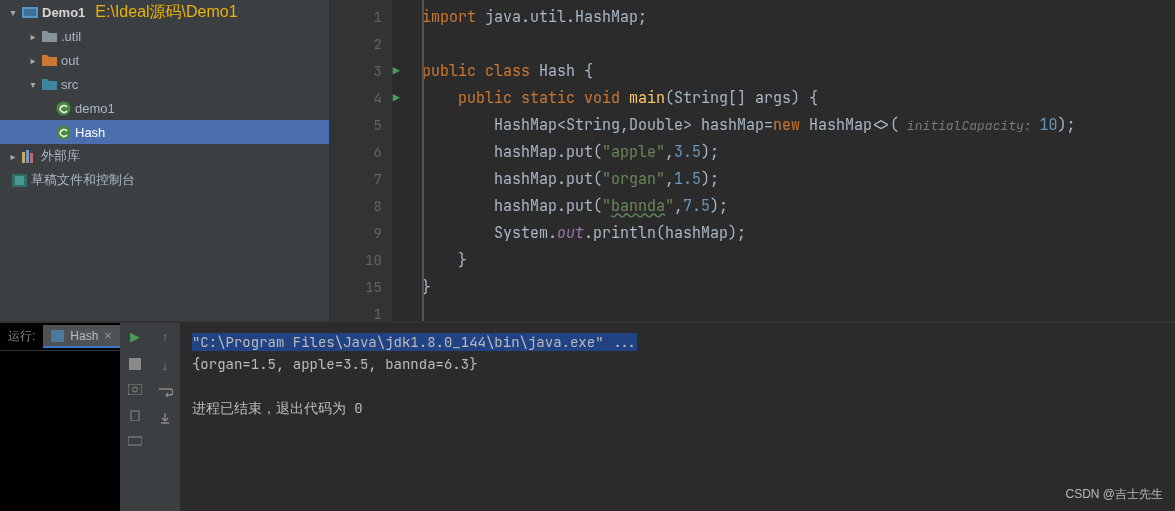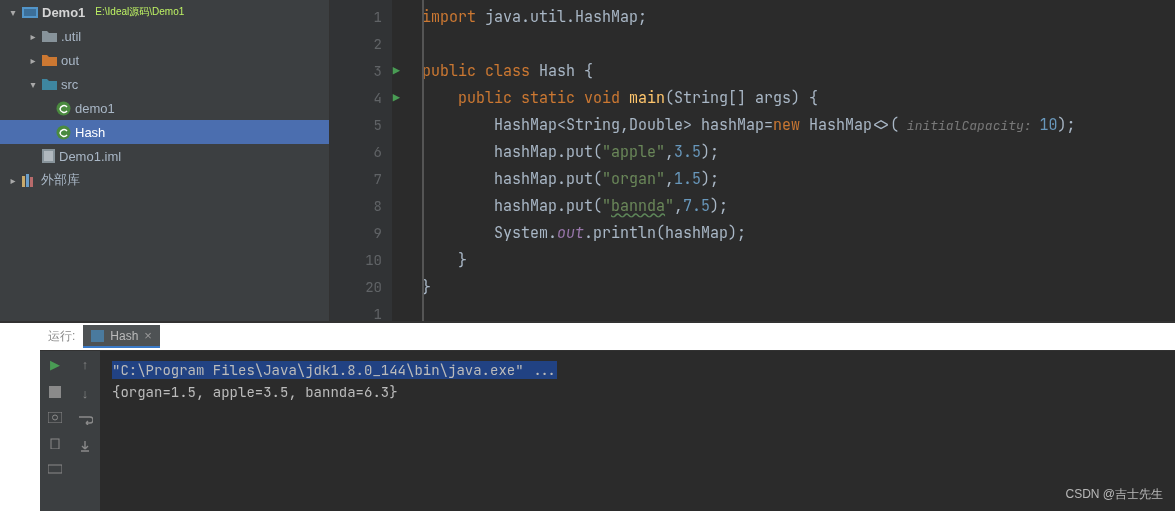--- a/index.html
+++ b/index.html
@@ -3,37 +3,37 @@
 <meta charset="utf-8">
 <style>
 * { margin:0; padding:0; box-sizing:border-box; }
 body { font-family:"Segoe UI",Arial,sans-serif; background:#2b2b2b; color:#a9b7c6; width:1175px; height:511px; overflow:hidden; font-size:13px; }
 .main { display:flex; height:321px; }
 .sidebar { width:330px; background:#3c3f41; border-right:1px solid #323232; overflow:hidden; }
 .tree-row { display:flex; align-items:center; height:24px; padding-left:8px; gap:4px; cursor:pointer; }
 .tree-row.sel { background:#4b6eaf; color:#fff; }
 .tree-row .ind { display:inline-block; }
 .proj-name { color:#d5d5d5; font-weight:bold; }
-.proj-path { color:#bef264; margin-left:6px; font-size:10px; }
+.proj-path { color:#eab308; margin-left:6px; font-size:16px; }
 .chev { width:10px; text-align:center; color:#a9a9a9; font-size:10px; }
 .editor { flex:1; display:flex; background:#2b2b2b; position:relative; }
 .gutter { width:62px; text-align:right; padding-right:10px; color:#606366; background:#313335; font-family:"JetBrains Mono",Consolas,monospace; font-size:14px; line-height:27px; padding-top:4px; }
 .gut-line { position:relative; }
 .run-mark { position:absolute; right:-18px; top:0; color:#499c54; font-size:12px; }
 .code { flex:1; font-family:"JetBrains Mono",Consolas,monospace; font-size:15px; line-height:27px; padding:4px 0 0 30px; white-space:pre; }
 .code-border { position:absolute; left:92px; top:0; bottom:0; width:2px; background:#555555; }
 .kw { color:#cc7832; }
 .str { color:#6a8759; }
 .num { color:#6897bb; }
 .fn { color:#ffc66d; }
 .hint { color:#787878; font-style:italic; font-size:13px; }
 .field { color:#9876aa; font-style:italic; }
 .plain { color:#a9b7c6; }
 .typo { text-decoration:underline wavy #5e8759; }
-.console-wrap { border-top:2px solid #323232; background:#ffffff; height:190px; display:flex; flex-direction:column;padding-left:40px; }
+.console-wrap { border-top:2px solid #323232; background:#000000; height:190px; display:flex; flex-direction:row; }
 .console-tabs { height:28px; display:flex; align-items:center; padding-left:8px; gap:8px; border-bottom:1px solid #323232; }
 .run-label { color:#888; font-size:12px; }
 .tab { display:flex; align-items:center; gap:6px; padding:3px 8px; background:#4e5254; color:#bbb; border-bottom:2px solid #3a7ac8; font-size:12px; }
 .tab .close { color:#999; font-size:13px; cursor:pointer; }
 .console-body { flex:1; display:flex; }
 .tool-col { width:30px; background:#3c3f41; display:flex; flex-direction:column; align-items:center; padding-top:6px; gap:14px; color:#8a8a8a; }
 .tool-col .play { color:#499c54; }
 .tool-col2 { width:30px; background:#3c3f41; display:flex; flex-direction:column; align-items:center; padding-top:6px; gap:14px; color:#8a8a8a; }
 .console-out { flex:1; background:#2b2b2b; font-family:"JetBrains Mono",Consolas,monospace; font-size:14px; padding:8px 12px; line-height:22px; color:#bbb; }
 .cmd-hilite { background:#214283; color:#bbb; }
@@ -101,55 +101,55 @@
         <span class="ind" style="width:44px"></span>
         <span class="icon">
           <svg width="15" height="15">
             <circle cx="7.5" cy="7.5" r="7" fill="#4a8a3f"></circle>
             <path d="M4 8a4 4 0 0 1 7-2M4 8a4 4 0 0 0 7 2" stroke="#fff" fill="none" stroke-width="1.5"></path>
           </svg>
         </span>
         <span>Hash</span>
       </div>
     <div class="tree-row">
-        <span class="ind" style="width:30px"></span>
-        <span class="icon">
-          <svg width="13" height="14">
-            <rect width="13" height="14" fill="#87939a"></rect>
-            <rect x="2" y="2" width="9" height="10" fill="#b0b8be"></rect>
-          </svg>
-        </span>
-        <span>Demo1.iml</span>
-      </div>
-    <div class="tree-row">
         <span class="chev">▸</span>
         <span class="icon">
           <svg width="15" height="13">
             <rect x="0" y="2" width="3" height="11" fill="#c9a96b"></rect>
             <rect x="4" y="0" width="3" height="13" fill="#6b9ec9"></rect>
             <rect x="8" y="3" width="3" height="10" fill="#b86b6b"></rect>
           </svg>
         </span>
         <span>外部库</span>
+      </div>
+    <div class="tree-row">
+        <span class="ind" style="width:0"></span>
+        <span class="icon">
+          <svg width="15" height="13">
+            <rect width="15" height="13" fill="#2d6e67"></rect>
+            <rect x="3" y="2" width="9" height="9" fill="#4a9690"></rect>
+          </svg>
+        </span>
+        <span>草稿文件和控制台</span>
       </div>
   </div>
 
   <div class="editor">
     <div class="gutter">
       <div class="gut-line">1</div>
       <div class="gut-line">2</div>
       <div class="gut-line"><span>3</span><span class="run-mark">▶</span></div>
       <div class="gut-line"><span>4</span><span class="run-mark">▶</span></div>
       <div class="gut-line">5</div>
       <div class="gut-line">6</div>
       <div class="gut-line">7</div>
       <div class="gut-line">8</div>
       <div class="gut-line">9</div>
       <div class="gut-line">10</div>
-      <div class="gut-line">20</div>
+      <div class="gut-line">15</div>
       <div class="gut-line">1</div>
     </div>
     <div class="code-border"></div>
     <div class="code"><span class="kw">import</span><span class="plain"> java.util.HashMap;</span>
 
 <span class="kw">public class </span><span class="plain">Hash</span><span class="plain"> {</span>
     <span class="kw">public static void </span><span class="fn">main</span><span class="plain">(String[] args) {</span>
         <span class="plain">HashMap&lt;String,Double&gt; hashMap=</span><span class="kw">new </span><span class="plain">HashMap&lt;&gt;(</span><span class="hint"> initialCapacity: </span><span class="num">10</span><span class="plain">);</span>
         <span class="plain">hashMap.put(</span><span class="str">"apple"</span><span class="plain">,</span><span class="num">3.5</span><span class="plain">);</span>
         <span class="plain">hashMap.put(</span><span class="str">"organ"</span><span class="plain">,</span><span class="num">1.5</span><span class="plain">);</span>
@@ -210,17 +210,18 @@
       <span>
           <svg width="14" height="14">
             <path d="M7 2v8m0 0-3-3m3 3 3-3M3 12h8" fill="none" stroke="#8a8a8a" stroke-width="1.4"></path>
           </svg>
         </span>
     </div>
     <div class="console-out">
       <div><span class="cmd-hilite">"C:\Program Files\Java\jdk1.8.0_144\bin\java.exe" ...</span></div>
       <div>{organ=1.5, apple=3.5, bannda=6.3}</div>
       <div style="height:22px"></div>
+      <div>进程已结束，退出代码为 0</div>
     </div>
   </div>
 </div>
 
 <div class="watermark">CSDN @吉士先生</div>
 
 </body></html>

